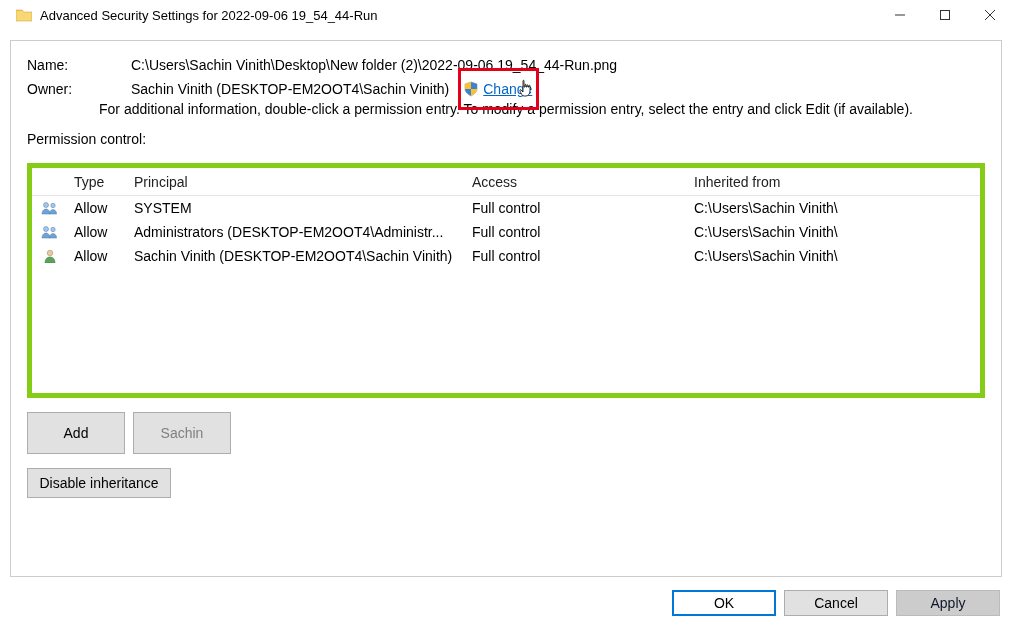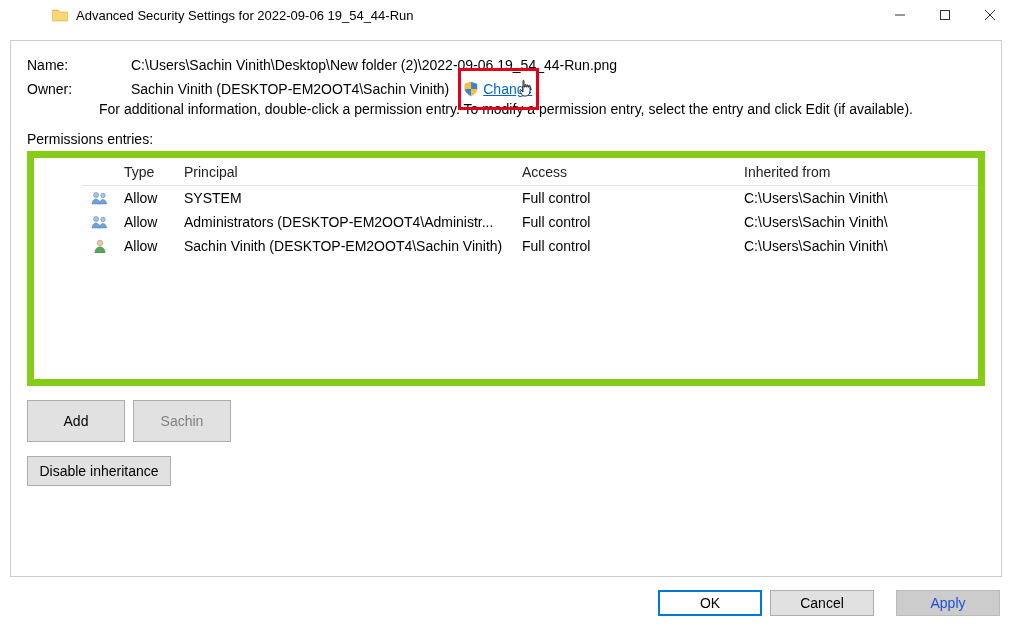--- a/index.html
+++ b/index.html
@@ -1,17 +1,17 @@
 <!DOCTYPE html>
 <html><head>
   <meta charset="utf-8">
   <style>
     * { box-sizing: border-box; margin: 0; padding: 0; font-family: "Segoe UI", Tahoma, sans-serif; font-size: 14px; color: #000; }
     body { background: #fff; width: 1012px; height: 629px; overflow: hidden; }
-    .titlebar { height: 30px; display: flex; align-items: center; padding-left: 8px; margin-left: 44px; }
+    .titlebar { height: 30px; display: flex; align-items: center; padding-left: 16px; }
     .titlebar .folder-icon { width: 16px; height: 14px; margin-right: 8px; position: relative; }
     .titlebar .folder-icon svg { display: block; }
     .titlebar .title { font-size: 13px; }
     .winbtns { margin-left: auto; display: flex; height: 100%; }
     .winbtn { width: 45px; height: 100%; display: flex; align-items: center; justify-content: center; font-size: 12px; color: #333; }
     .winbtn svg { display: block; }
 
     .content-frame { position: absolute; left: 10px; top: 40px; right: 10px; bottom: 52px; border: 1px solid #ccc; padding: 16px; }
 
     .meta-row { display: flex; margin-bottom: 8px; align-items: center; }
@@ -24,41 +24,41 @@
     .cursor-hand { position: absolute; left: 54px; top: -2px; pointer-events: none; }
 
     .tabs { display: flex; border-bottom: 1px solid #ccc; margin-top: 22px; position: relative; }
     .tab { padding: 8px 22px; border: 1px solid transparent; border-bottom: none; cursor: pointer; position: relative; top: 1px; background: #eee; margin-right: 1px; }
     .tab.active { background: #fff; border: 1px solid #ccc; border-bottom: 1px solid #fff; }
     .tab-highlight { position: absolute; left: -3px; top: -3px; width: 125px; height: 36px; border: 3px solid #e2001a; pointer-events: none; }
 
     .info-text { margin-top: 4px; text-align: center; }
     .perm-label { margin-top: 14px; }
 
-    .table-wrapper { border: 7px solid #84cc16; margin-top: 4px; height: 235px; overflow: hidden; padding-left: 48px; }
+    .table-wrapper { border: 5px solid #84cc16; margin-top: 16px; height: 235px; overflow: hidden; }
     .table-header { display: flex; border-bottom: 1px solid #e5e5e5; height: 28px; align-items: center; }
     .table-header .th { padding-left: 8px; font-weight: 400; color: #222; }
     .col-icon { width: 34px; }
     .col-type { width: 60px; }
     .col-principal { width: 338px; }
     .col-access { width: 222px; }
     .col-inherited { flex: 1; }
     .table-body .tr { display: flex; align-items: center; height: 24px; }
     .table-body .td { padding-left: 8px; overflow: hidden; white-space: nowrap; text-overflow: ellipsis; }
     .row-icon { width: 20px; height: 16px; display:flex; align-items:center; justify-content:center; }
 
     .btn-row { display: flex; gap: 8px; margin-top: 14px; }
     .btn { width: 98px; height: 42px; border: 1px solid #adadad; background: #e1e1e1; display:flex; align-items:center; justify-content:center; cursor: pointer; }
     .btn.disabled { color: #808080; cursor: default; }
     .btn-wide { width: 144px; height: 30px; margin-top: 14px; border: 1px solid #adadad; background: #e1e1e1; display:flex; align-items:center; justify-content:center; cursor: pointer; }
 
     .footer { position: absolute; bottom: 0; right: 0; height: 52px; display: flex; align-items: center; padding-right: 12px; gap: 8px; }
     .footer .btn { width: 104px; height: 26px; }
     .footer .btn.primary { background: #fff; border: 2px solid #0078d7; }
-    .footer .btn.disabled { background: #ccc; color: #1d4ed8; border: 1px solid #bbb; margin-left: 14px; }
+    .footer .btn.disabled { background: #ccc; color: #0f172a; border: 1px solid #bbb; }
   </style>
 </head>
 <body>
 
 <div class="titlebar">
   <span class="folder-icon">
     <svg width="16" height="14" viewBox="0 0 16 14">
         <path d="M0 2 L6 2 L8 4 L16 4 L16 13 L0 13 Z" fill="#f8d775" stroke="#c9a227" stroke-width="0.5"></path>
         <path d="M0 2 L6 2 L7 3 L0 3 Z" fill="#e8b84d"></path>
       </svg>
@@ -109,21 +109,21 @@
       <span class="cursor-hand">
         <svg width="18" height="20" viewBox="0 0 18 20">
           <path d="M6 2 C6 1 7 1 7 2 L7 8 L8 8 L8 6 C8 5 9 5 9 6 L9 8 L10 8 L10 6.5 C10 5.5 11 5.5 11 6.5 L11 8 L12 8 L12 7 C12 6 13 6 13 7 L13 12 C13 15 11 17 9 17 L7 17 C5 17 4 14 3 12 C2.5 11 3.5 10 4 11 L6 13 Z" fill="#fff" stroke="#000" stroke-width="0.8"></path>
         </svg>
       </span>
     </span>
   </div>
 
 
   <div class="info-text">For additional information, double-click a permission entry. To modify a permission entry, select the entry and click Edit (if available).</div>
-  <div class="perm-label">Permissions entries:</div>
+  <div class="perm-label">Permission control:</div>
 
   <div class="table-wrapper">
     <div class="table-header">
       <div class="th col-icon"></div>
       <div class="th col-type">Type</div>
       <div class="th col-principal">Principal</div>
       <div class="th col-access">Access</div>
       <div class="th col-inherited">Inherited from</div>
     </div>
     <div class="table-body" id="table-body">

